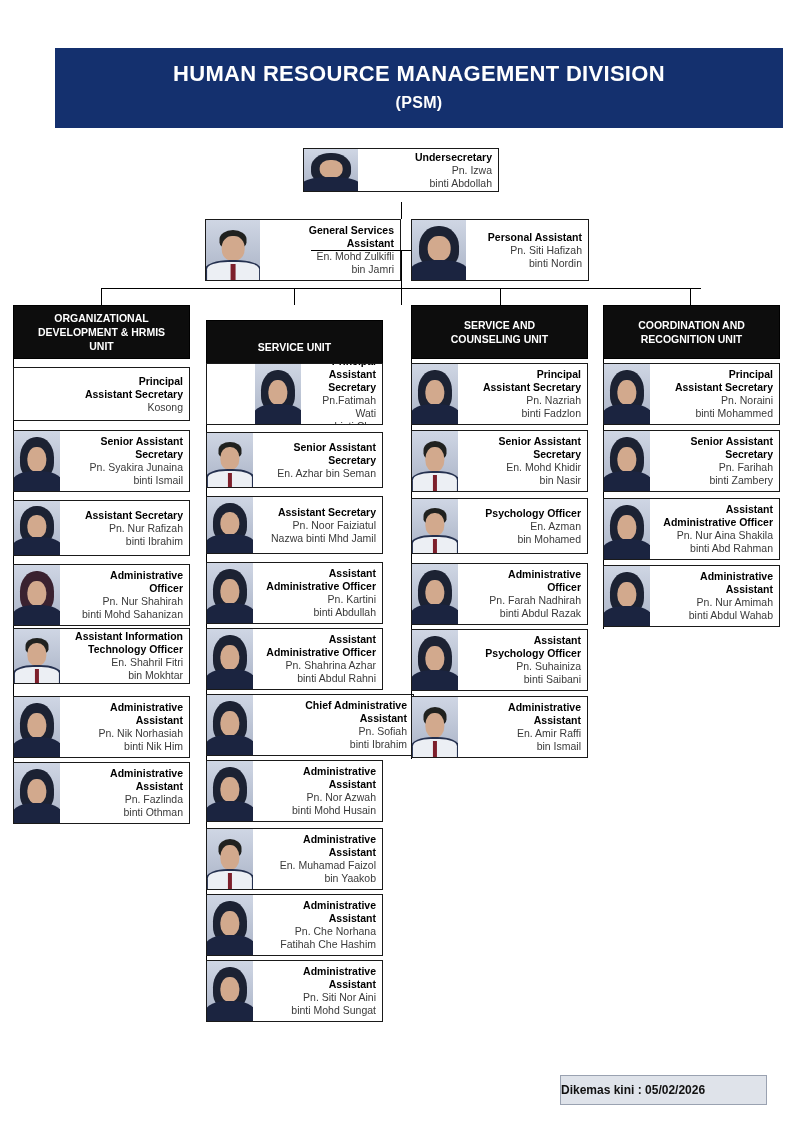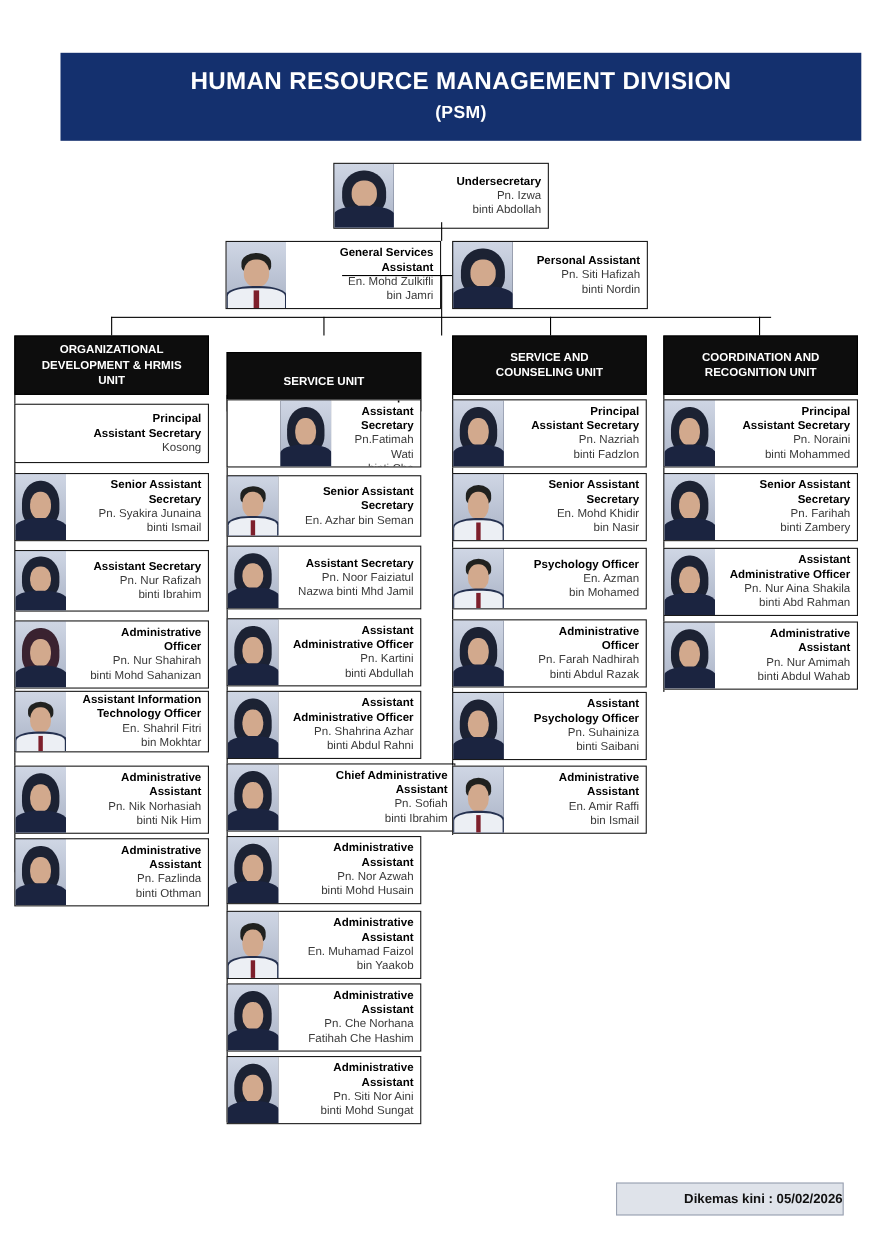--- a/index.html
+++ b/index.html
@@ -120,37 +120,37 @@
   .footer {
     position: absolute;
     left: 560px;
     top: 1075px;
     width: 205px;
     height: 28px;
     background: #dfe3ea;
     border: 1px solid #9aa2b1;
     display: flex;
     align-items: center;
-    justify-content: flex-end;
+    justify-content: flex-start;
     font-size: 12px;
     font-weight: bold;
     color: #111;
   }
 </style>
 </head>
 <body>
 
 <div class="page">
 
   <div class="title-banner">
     <div class="title-line1">HUMAN RESOURCE MANAGEMENT DIVISION</div>
     <div class="title-line2">(PSM)</div>
   </div>
 
-  <div class="card" style="left:303px; top:148px; width:196px; height:60px;">
+  <div class="card" style="left:303px; top:148px; width:196px; height:44px;">
     <div class="photo w54">
       <div class="pw"></div>
         <div class="hijab"></div>
         <div class="face"></div>
         <div class="body"></div>
     </div>
     <div class="info">
       <div class="role">Undersecretary</div>
       <div class="person">Pn. Izwa</div>
       <div class="person">binti Abdollah</div>

